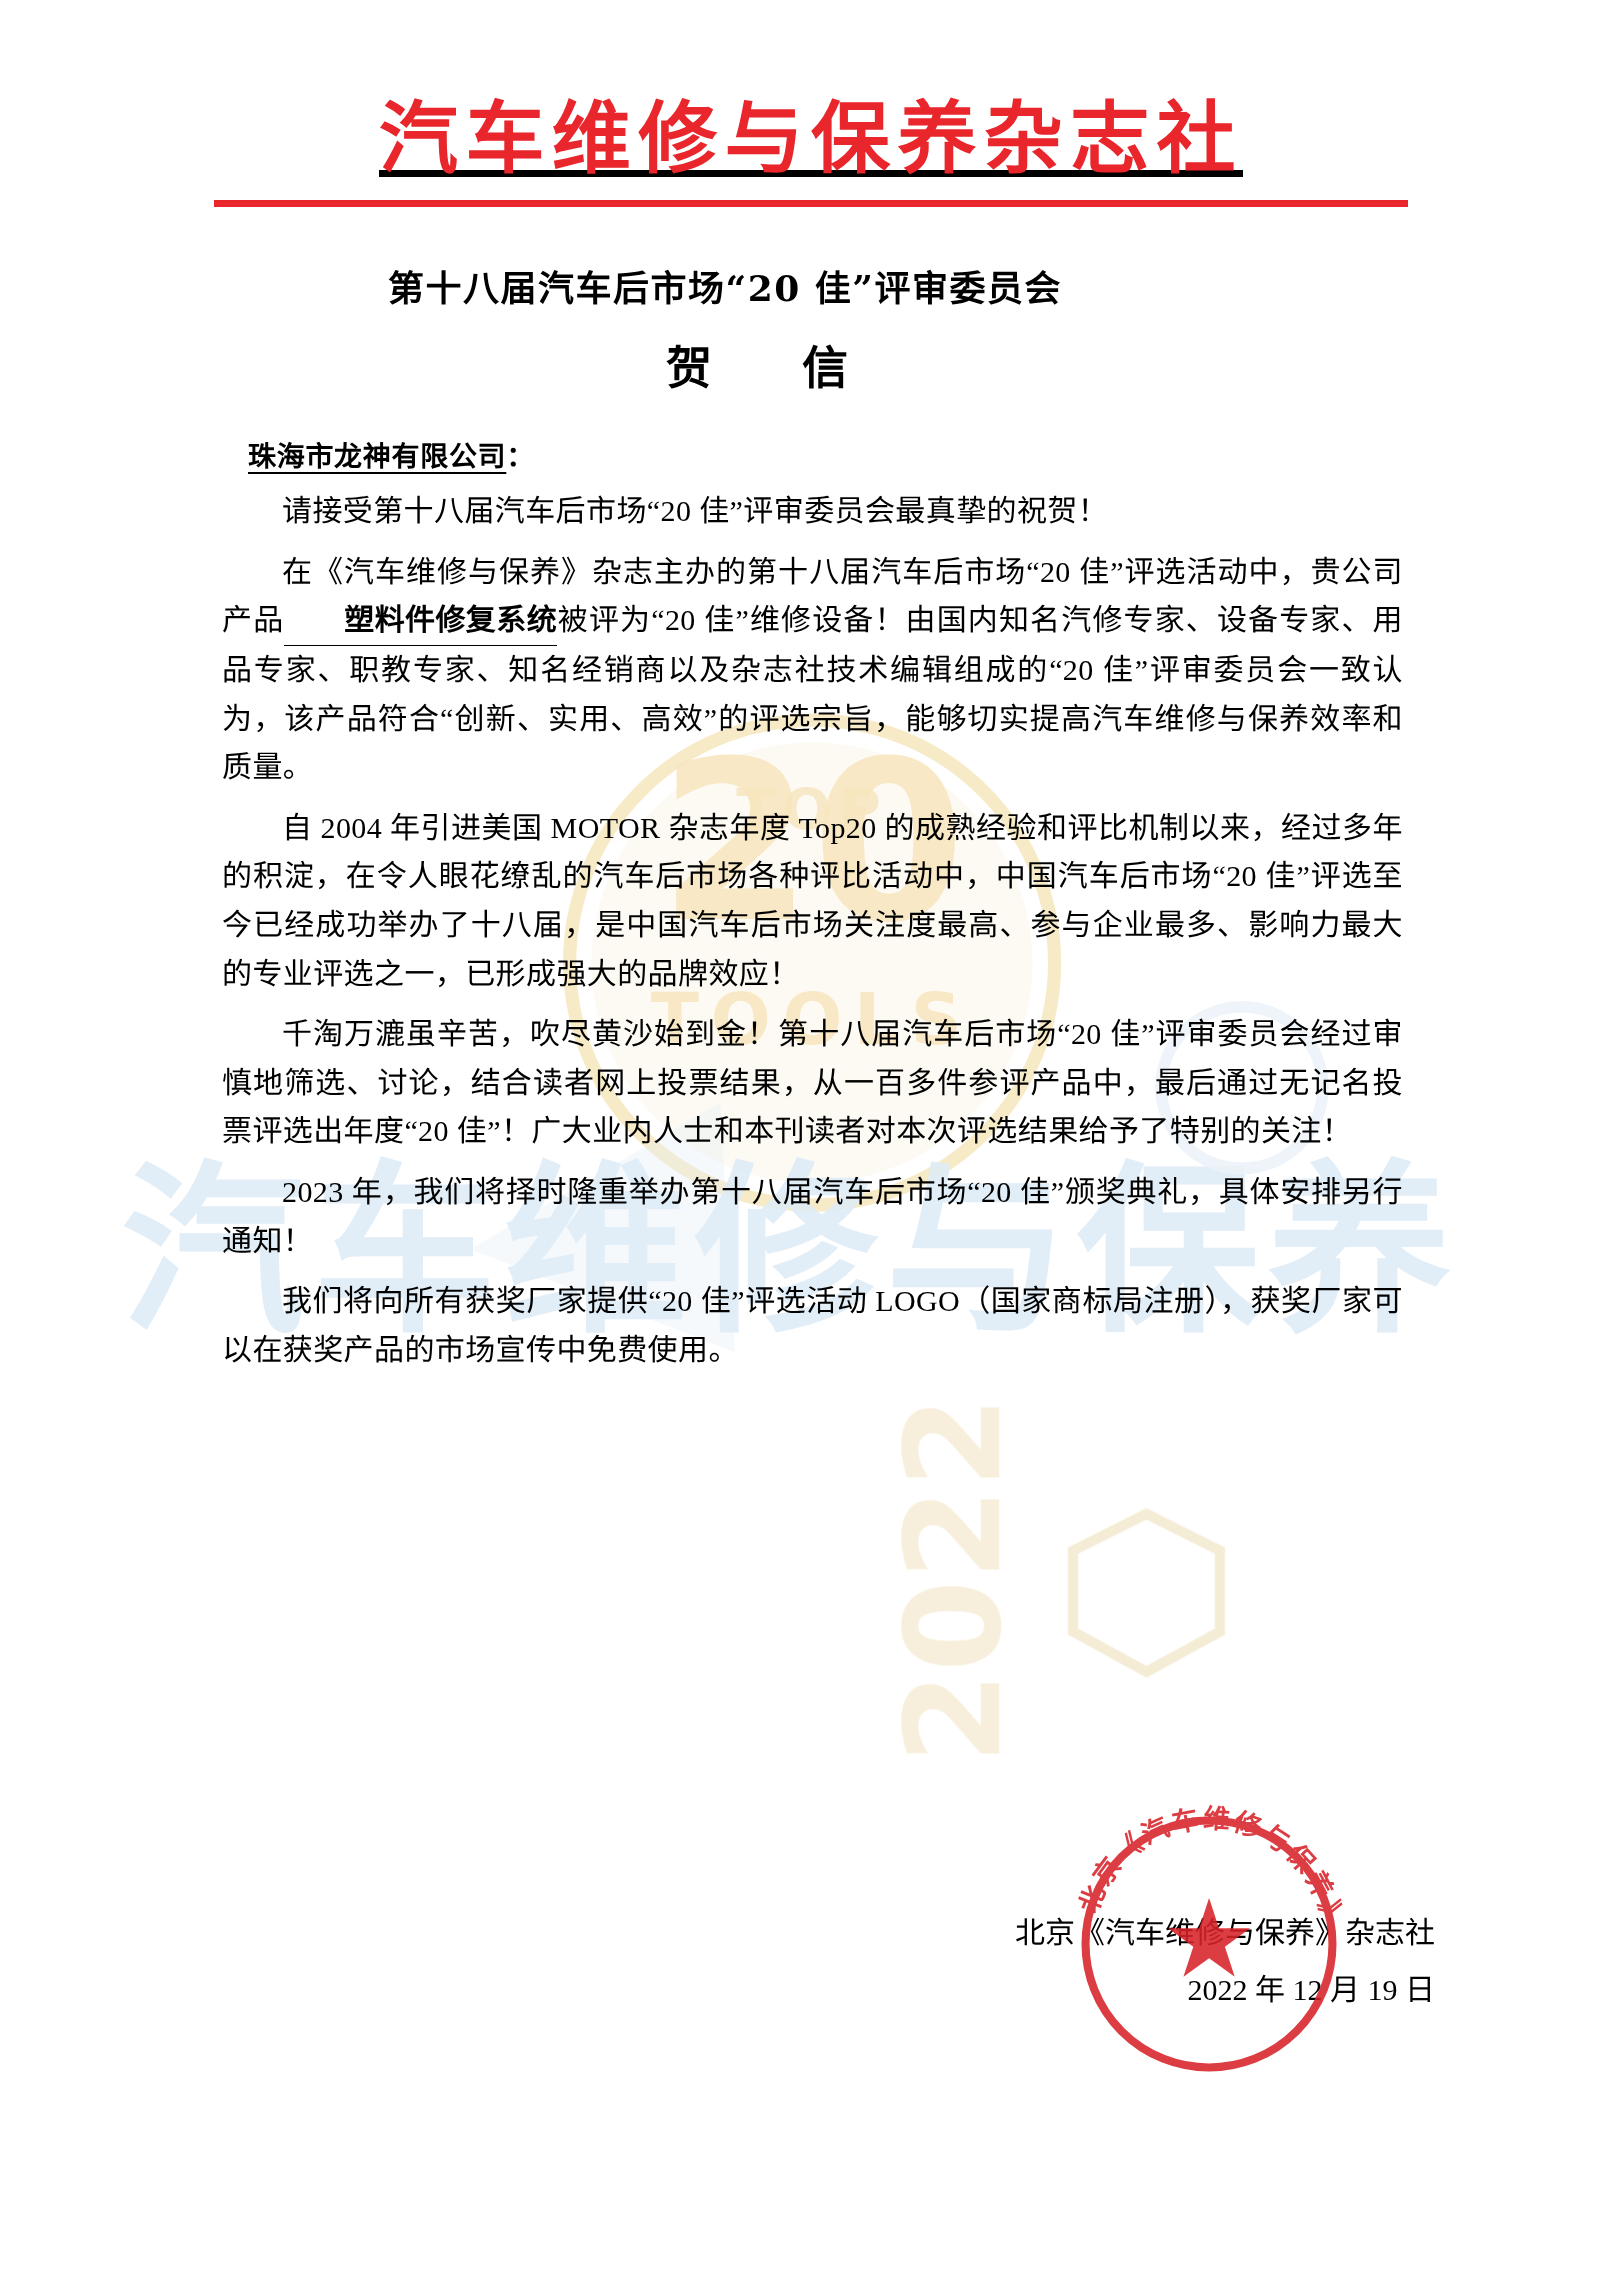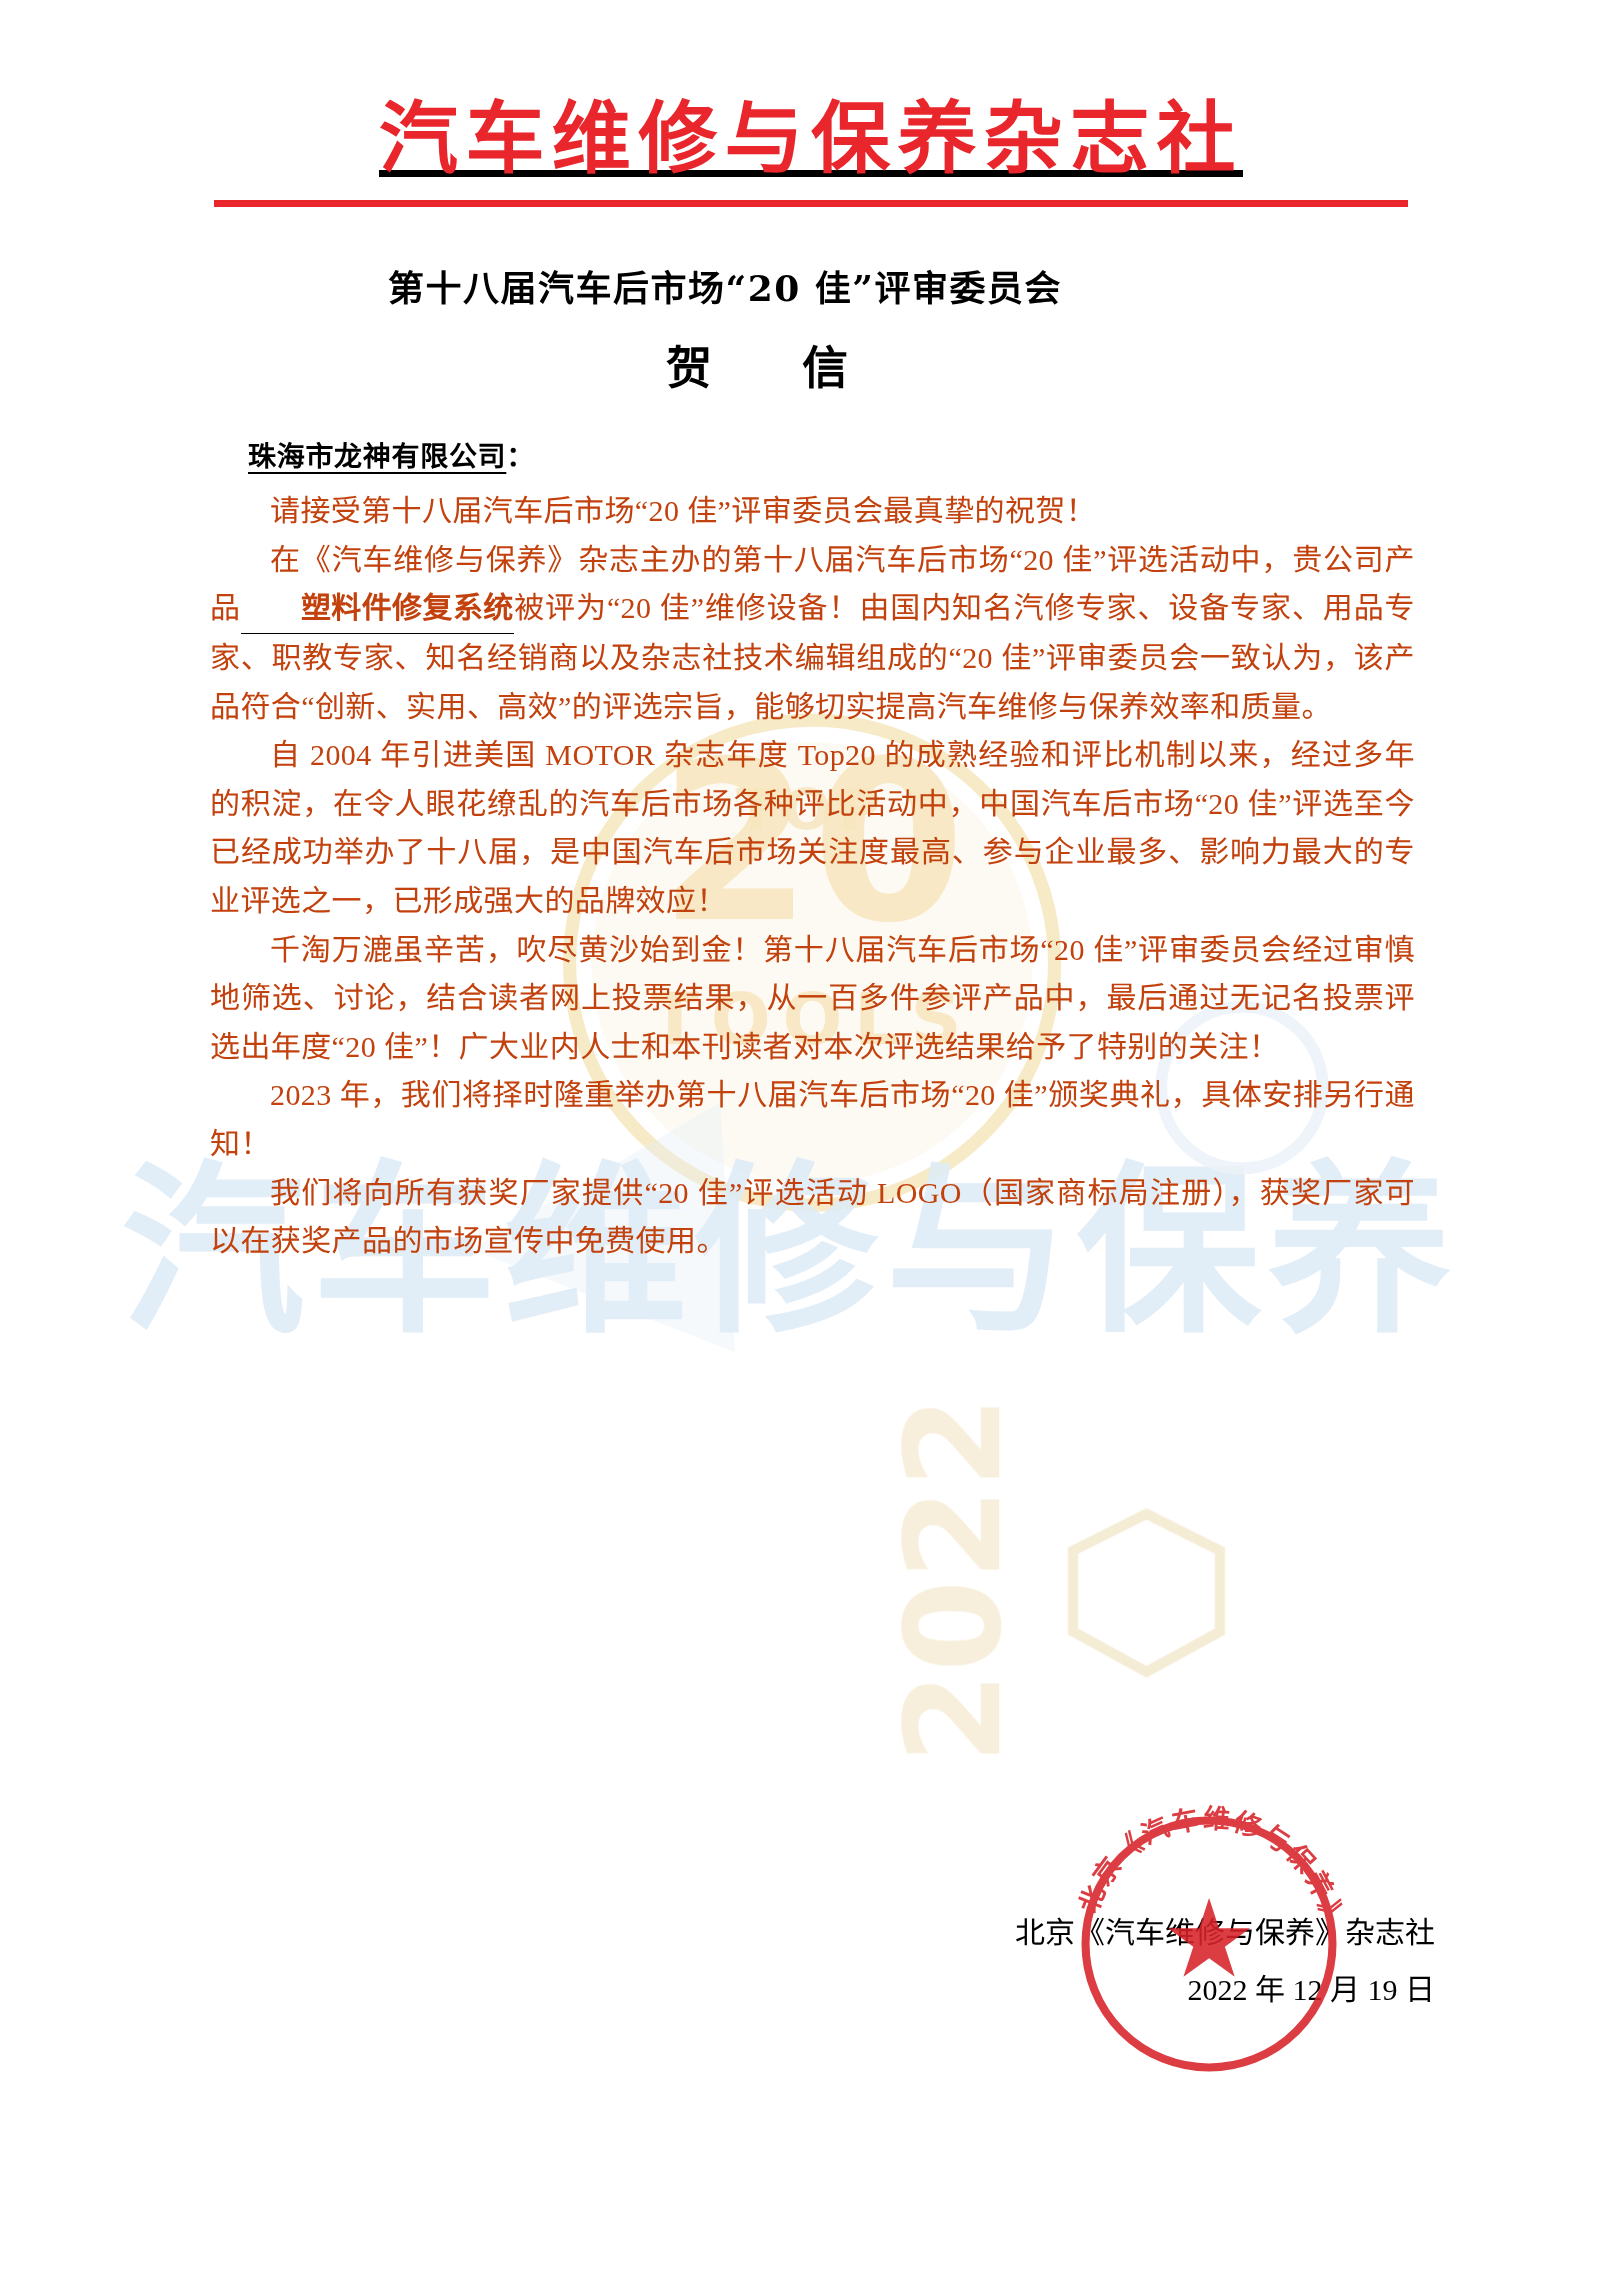--- a/index.html
+++ b/index.html
@@ -100,24 +100,24 @@
     font-size: 28px;
     color: #000;
     letter-spacing: 0.7px;
     margin: 0 0 13.2px 38px;
   }
   .salutation .underline {
     text-decoration: underline;
     text-underline-offset: 5.9px;
   }
   p.para {
-    margin: 0;
+    margin: 12px;
     font-size: 30px;
     line-height: 1.62;
-    color: #c2410c;
+    color: #000000;
     text-indent: 60px;
     letter-spacing: 0.4px;
     text-align: justify;
     text-justify: inter-ideograph;
   }
   .blank-line {
     display: inline-block;
     min-width: 243px;
     border-bottom: 1.5px solid #000;
     text-align: center;

